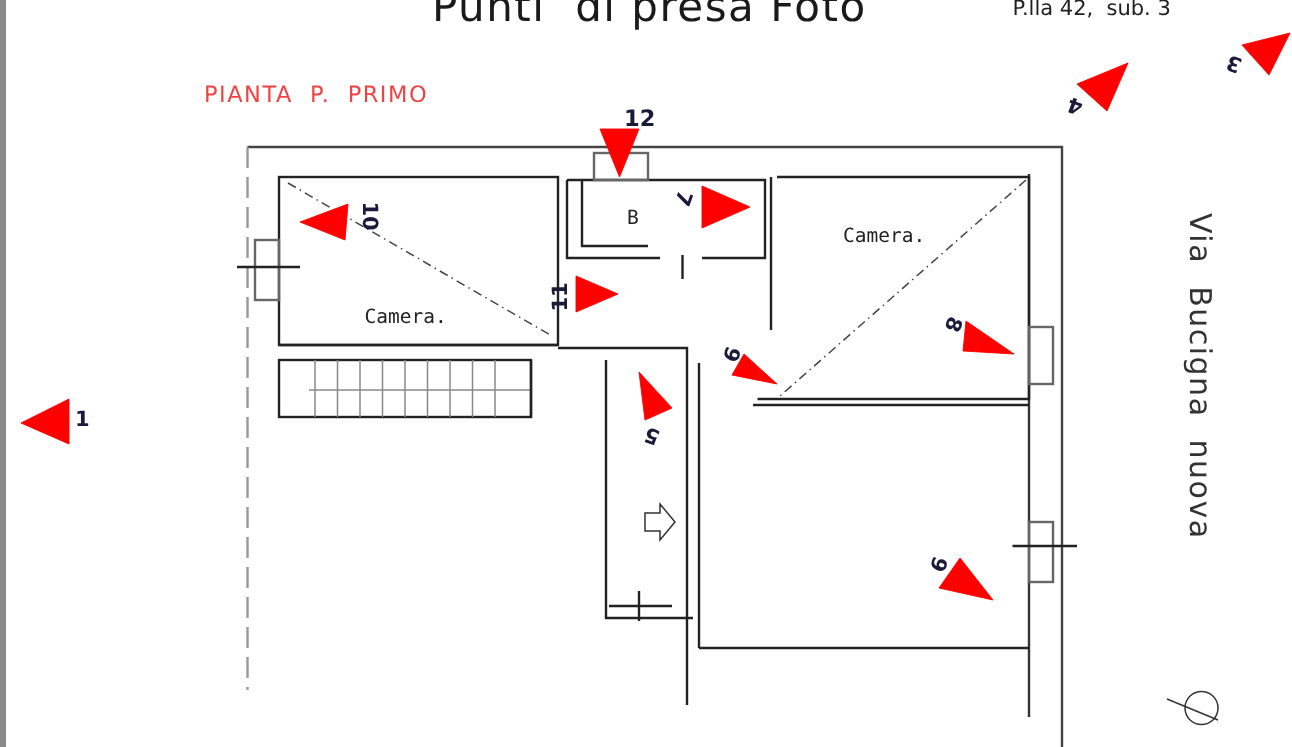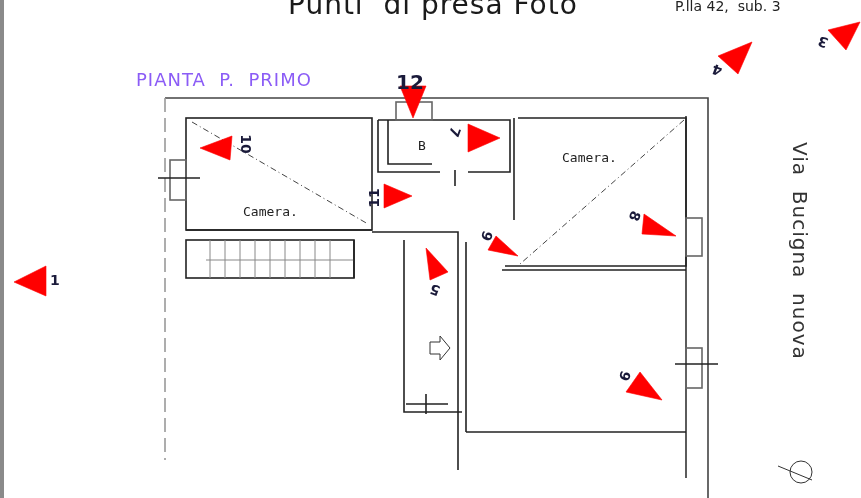--- a/index.html
+++ b/index.html
@@ -1,20 +1,20 @@
 <!DOCTYPE html>
 <html><head>
 <meta charset="utf-8">
 <style>
   html, body { margin:0; padding:0; background:#ffffff; }
   body { width:861px; height:498px; position:relative; overflow:hidden; font-family:"DejaVu Sans", sans-serif; }
   .frame-left { position:absolute; left:0; top:0; width:4px; height:498px; background:#8a8a8a; }
   .title { position:absolute; left:288px; top:-12px; font-size:28px; color:#1a1a1a; letter-spacing:1px; white-space:pre; }
   .ref { position:absolute; left:675px; top:-2px; font-size:14px; color:#222; white-space:pre; }
-  .plan-label { position:absolute; left:136px; top:69px; font-size:18px; color:#8b5cf6; letter-spacing:1px; white-space:pre; }
+  .plan-label { position:absolute; left:136px; top:54px; font-size:15px; color:#ef4444; letter-spacing:1px; white-space:pre; }
   .street { position:absolute; left:790px; top:142px; font-size:20px; color:#333; transform-origin:0 0; transform:rotate(90deg) translate(0,-22px); white-space:pre; letter-spacing:1px; }
   .room { position:absolute; font-family:"DejaVu Sans Mono", monospace; font-size:13px; color:#222; white-space:pre; }
   .num { position:absolute; font-size:14px; font-weight:bold; color:#1a1a3a; }
   svg.plan { position:absolute; left:0; top:0; }
 </style>
 </head>
 <body>
 
 <div class="frame-left"></div>
 
@@ -102,13 +102,13 @@
 <div class="num" style="left:50px;top:272px">1</div>
 <div class="num" style="left:818px;top:34px;transform:rotate(200deg)">3</div>
 <div class="num" style="left:712px;top:62px;transform:rotate(200deg)">4</div>
 <div class="num" style="left:430px;top:282px;transform:rotate(200deg)">5</div>
 <div class="num" style="left:620px;top:368px;transform:rotate(110deg)">9</div>
 <div class="num" style="left:450px;top:124px;transform:rotate(110deg)">7</div>
 <div class="num" style="left:630px;top:208px;transform:rotate(110deg)">8</div>
 <div class="num" style="left:482px;top:228px;transform:rotate(110deg)">9</div>
 <div class="num" style="left:236px;top:136px;transform:rotate(90deg)">10</div>
 <div class="num" style="left:364px;top:190px;transform:rotate(-90deg)">11</div>
-<div class="num" style="left:396px;top:70px;font-size:20px">12</div>
+<div class="num" style="left:416px;top:70px;font-size:15px">12</div>
 
 </body></html>

